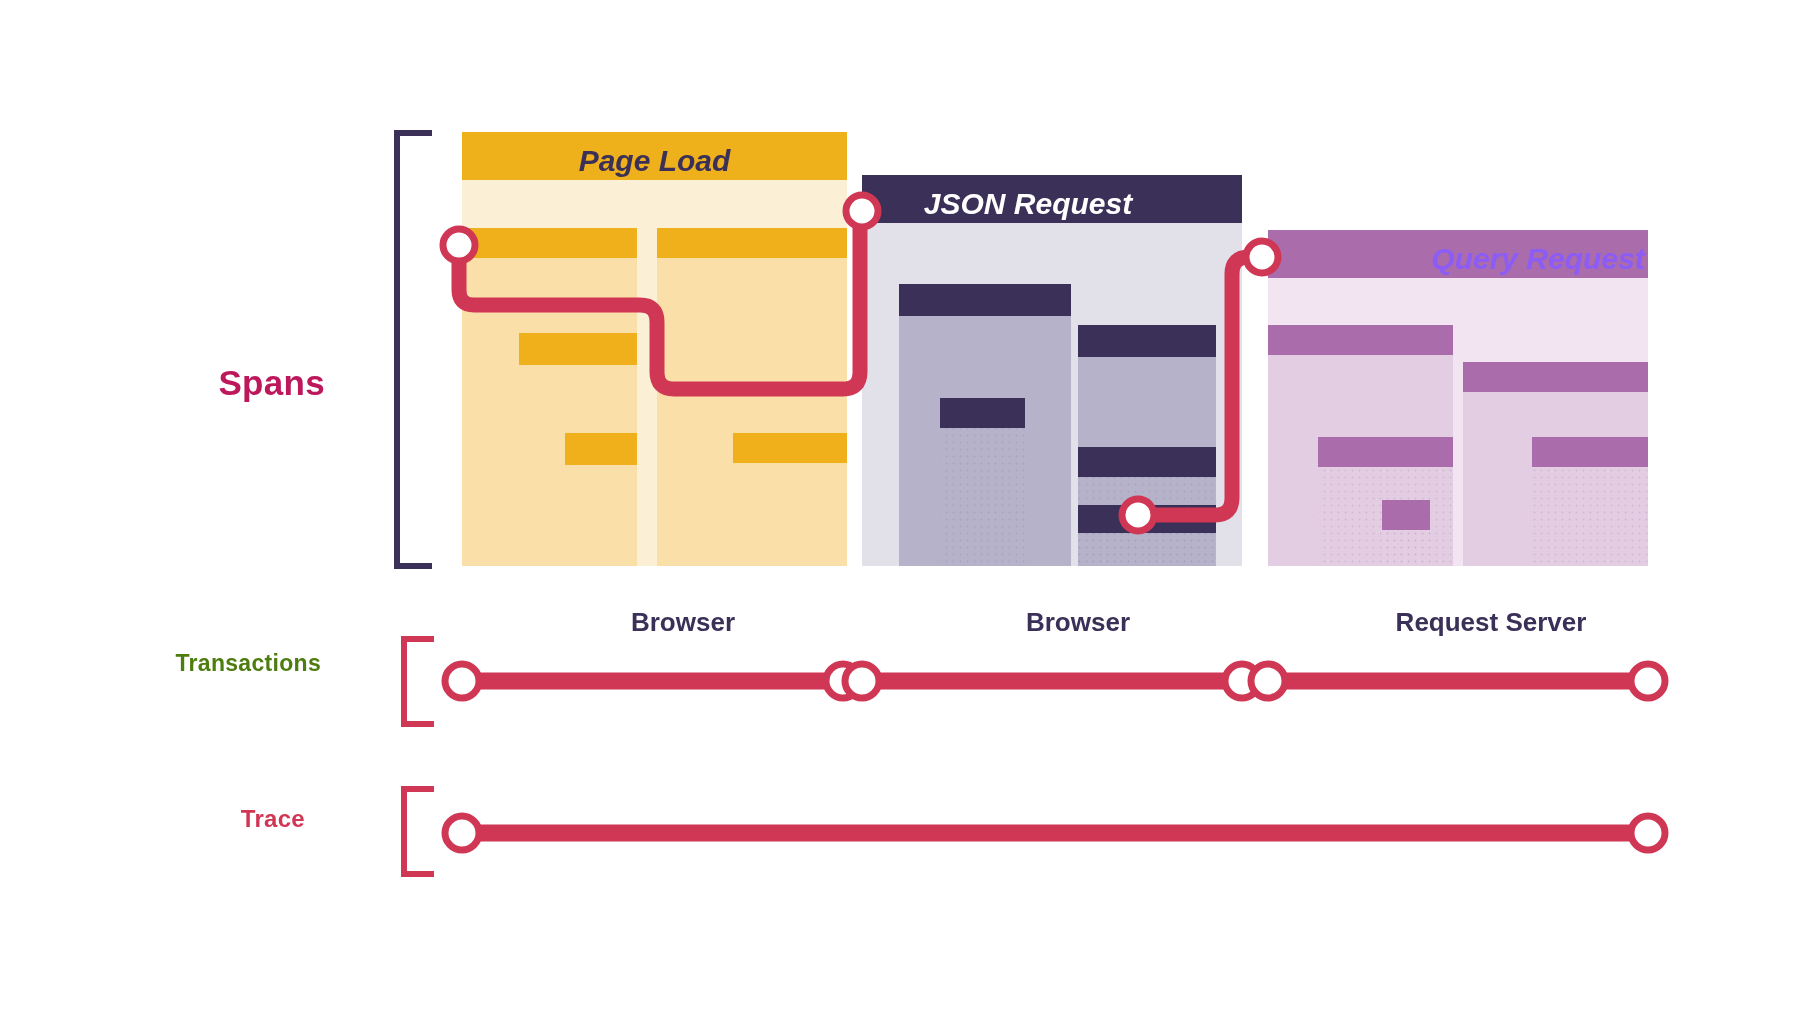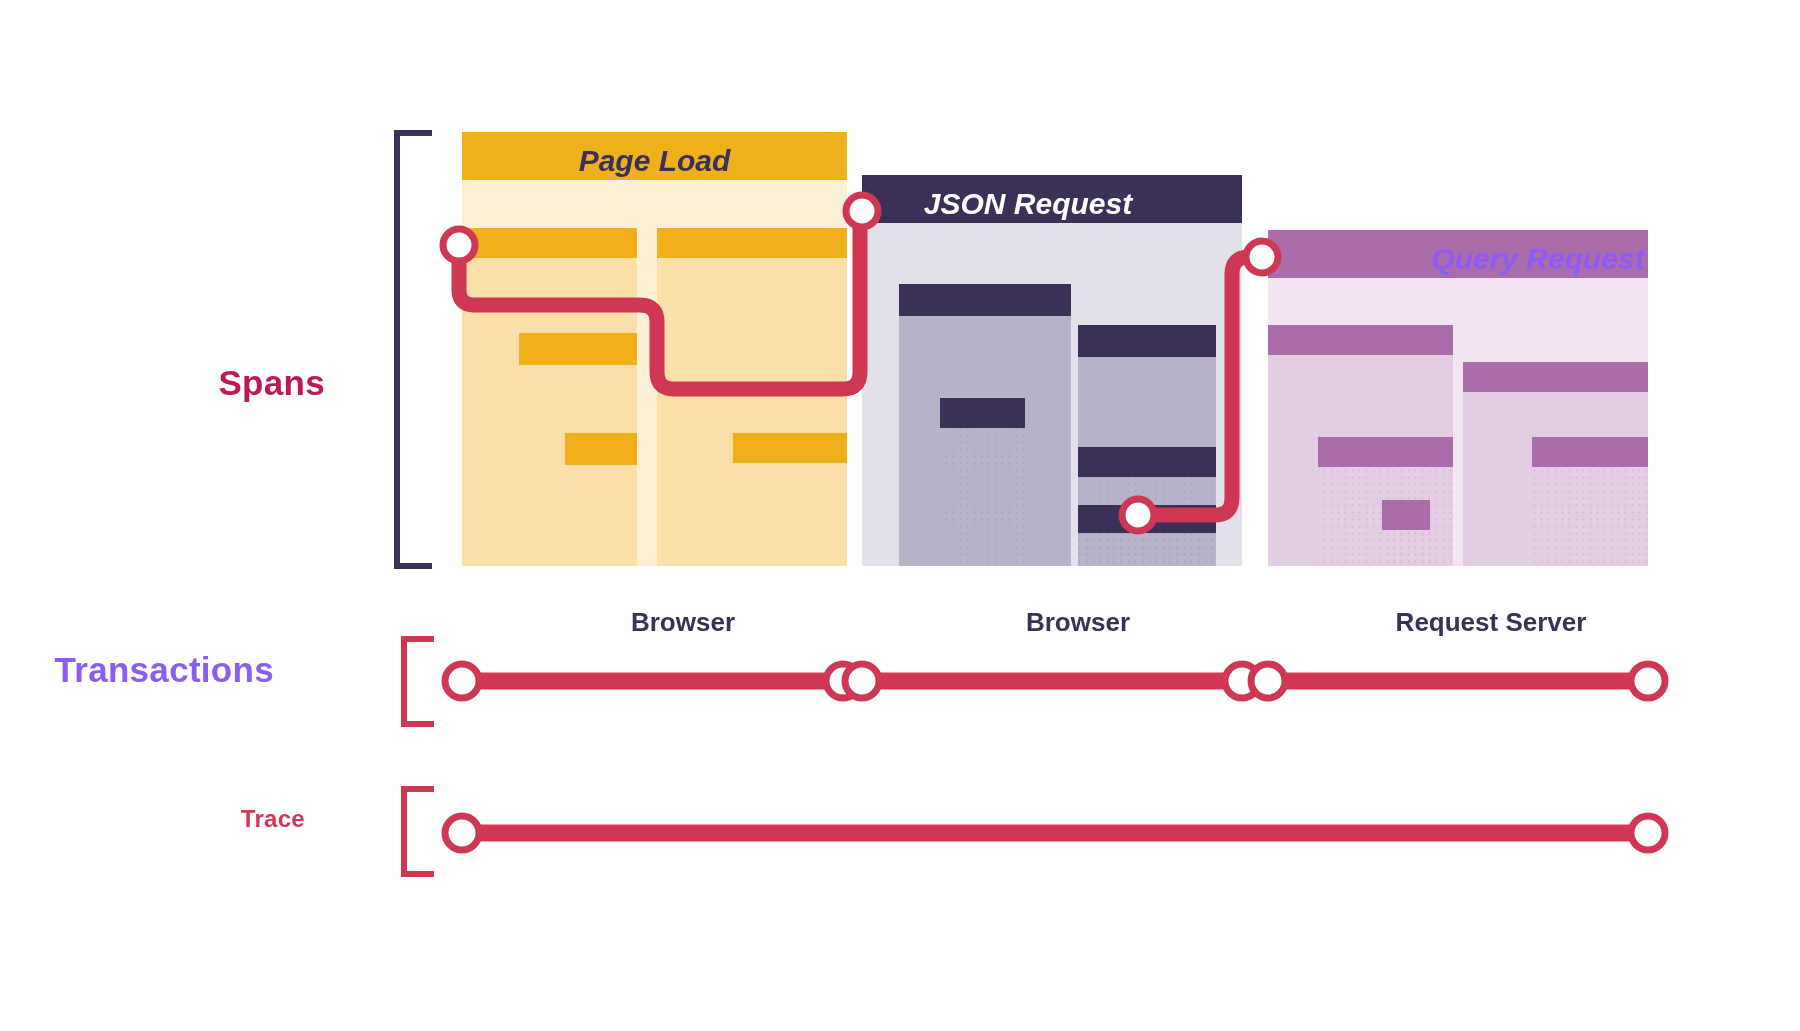--- a/index.html
+++ b/index.html
@@ -27,23 +27,23 @@
     text-align: right;
   }
   #label-spans {
     color: #be185d;
     font-size: 35px;
     right: 1475px;
     top: 363px;
     letter-spacing: 0.3px;
   }
   #label-transactions {
-    color: #8b5cf6;
-    font-size: 35px;
-    right: 1526px;
+    color: #4d7c0f;
+    font-size: 23px;
+    right: 1479px;
     top: 650px;
     letter-spacing: 0.3px;
   }
   #label-trace {
     color: #cf3754;
     font-size: 24px;
     right: 1495px;
     top: 805px;
     letter-spacing: 0.3px;
   }

